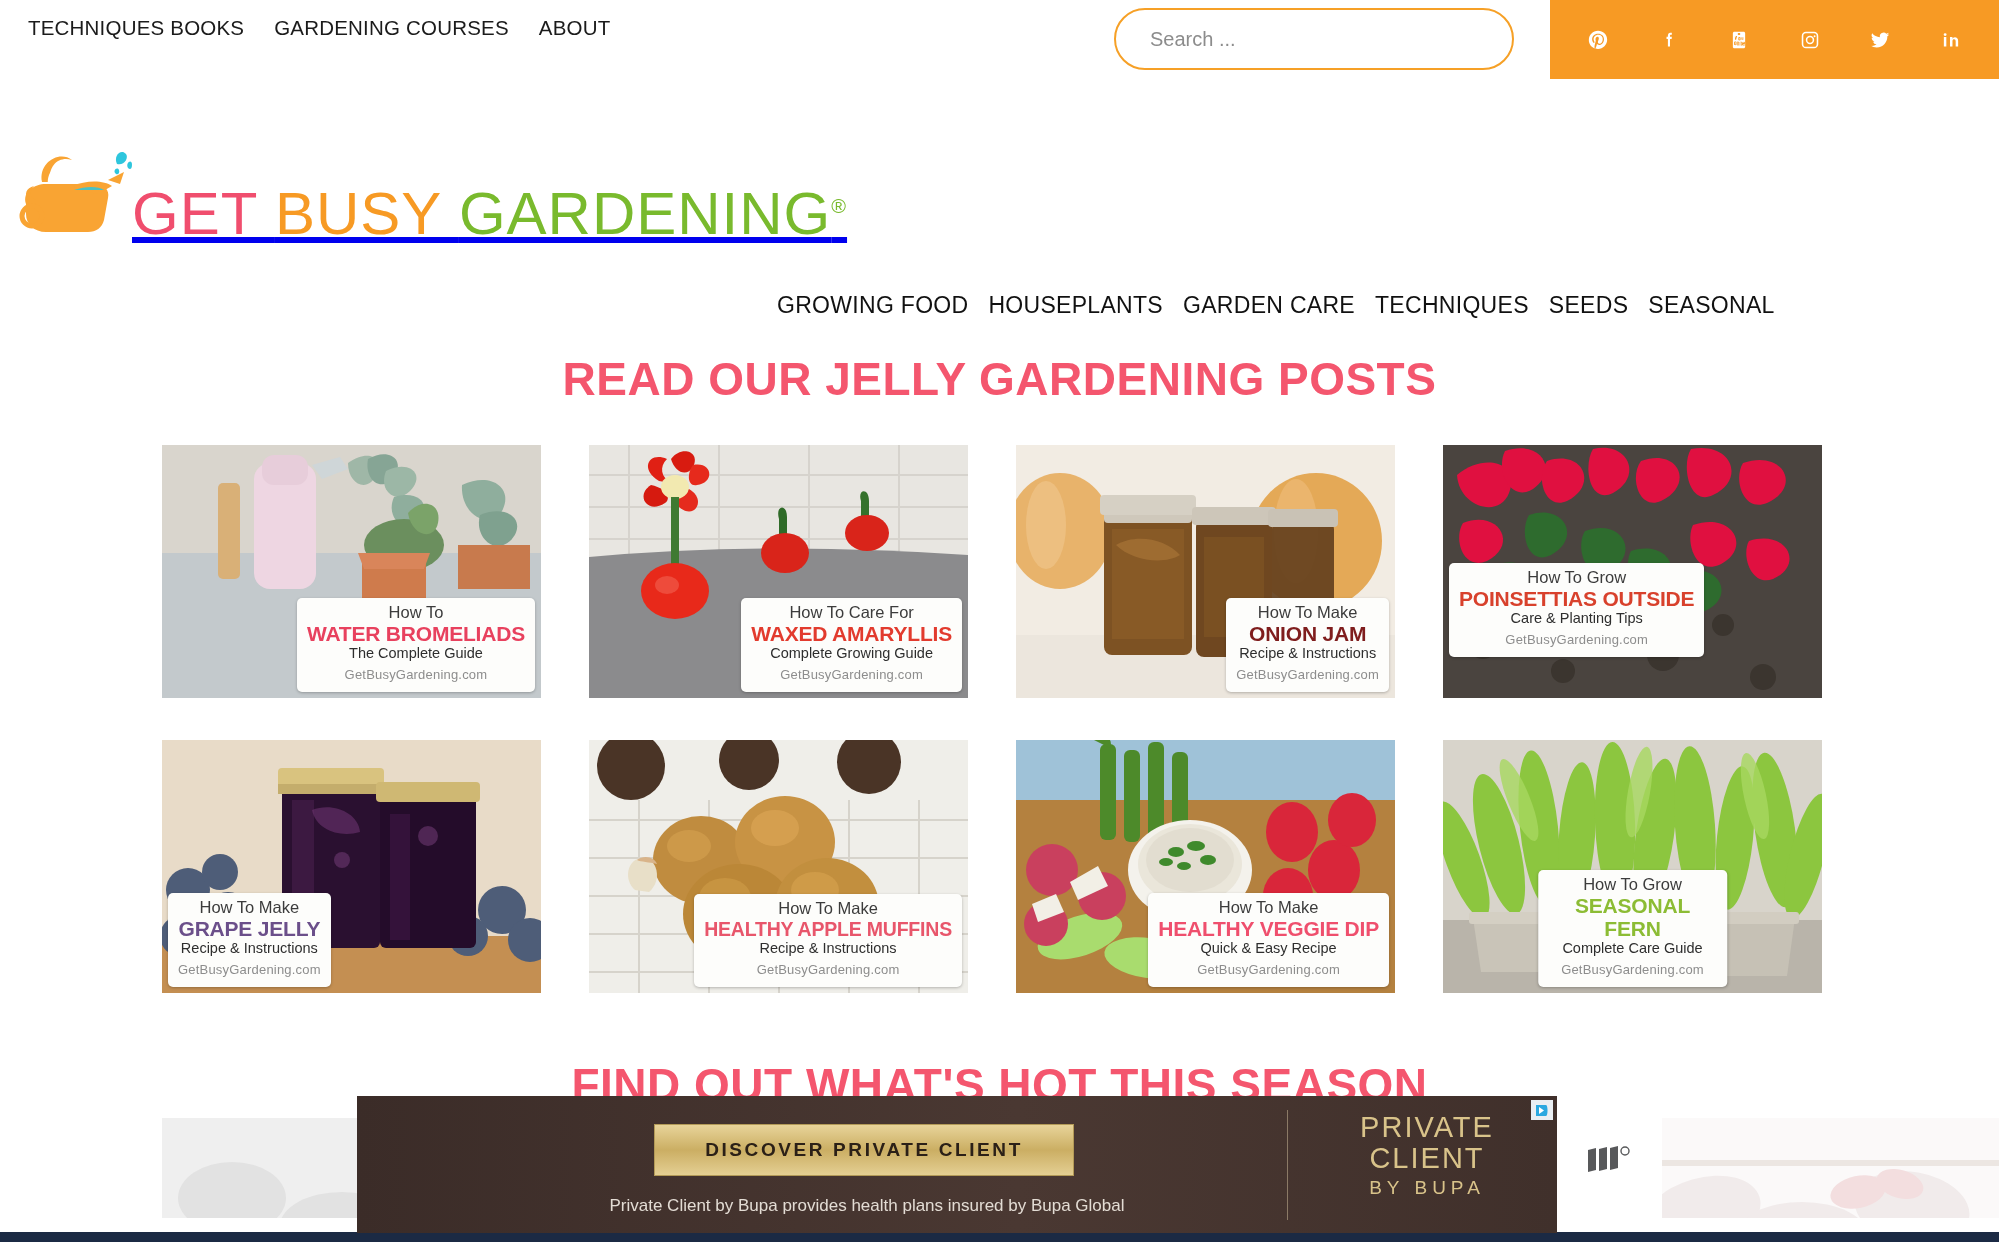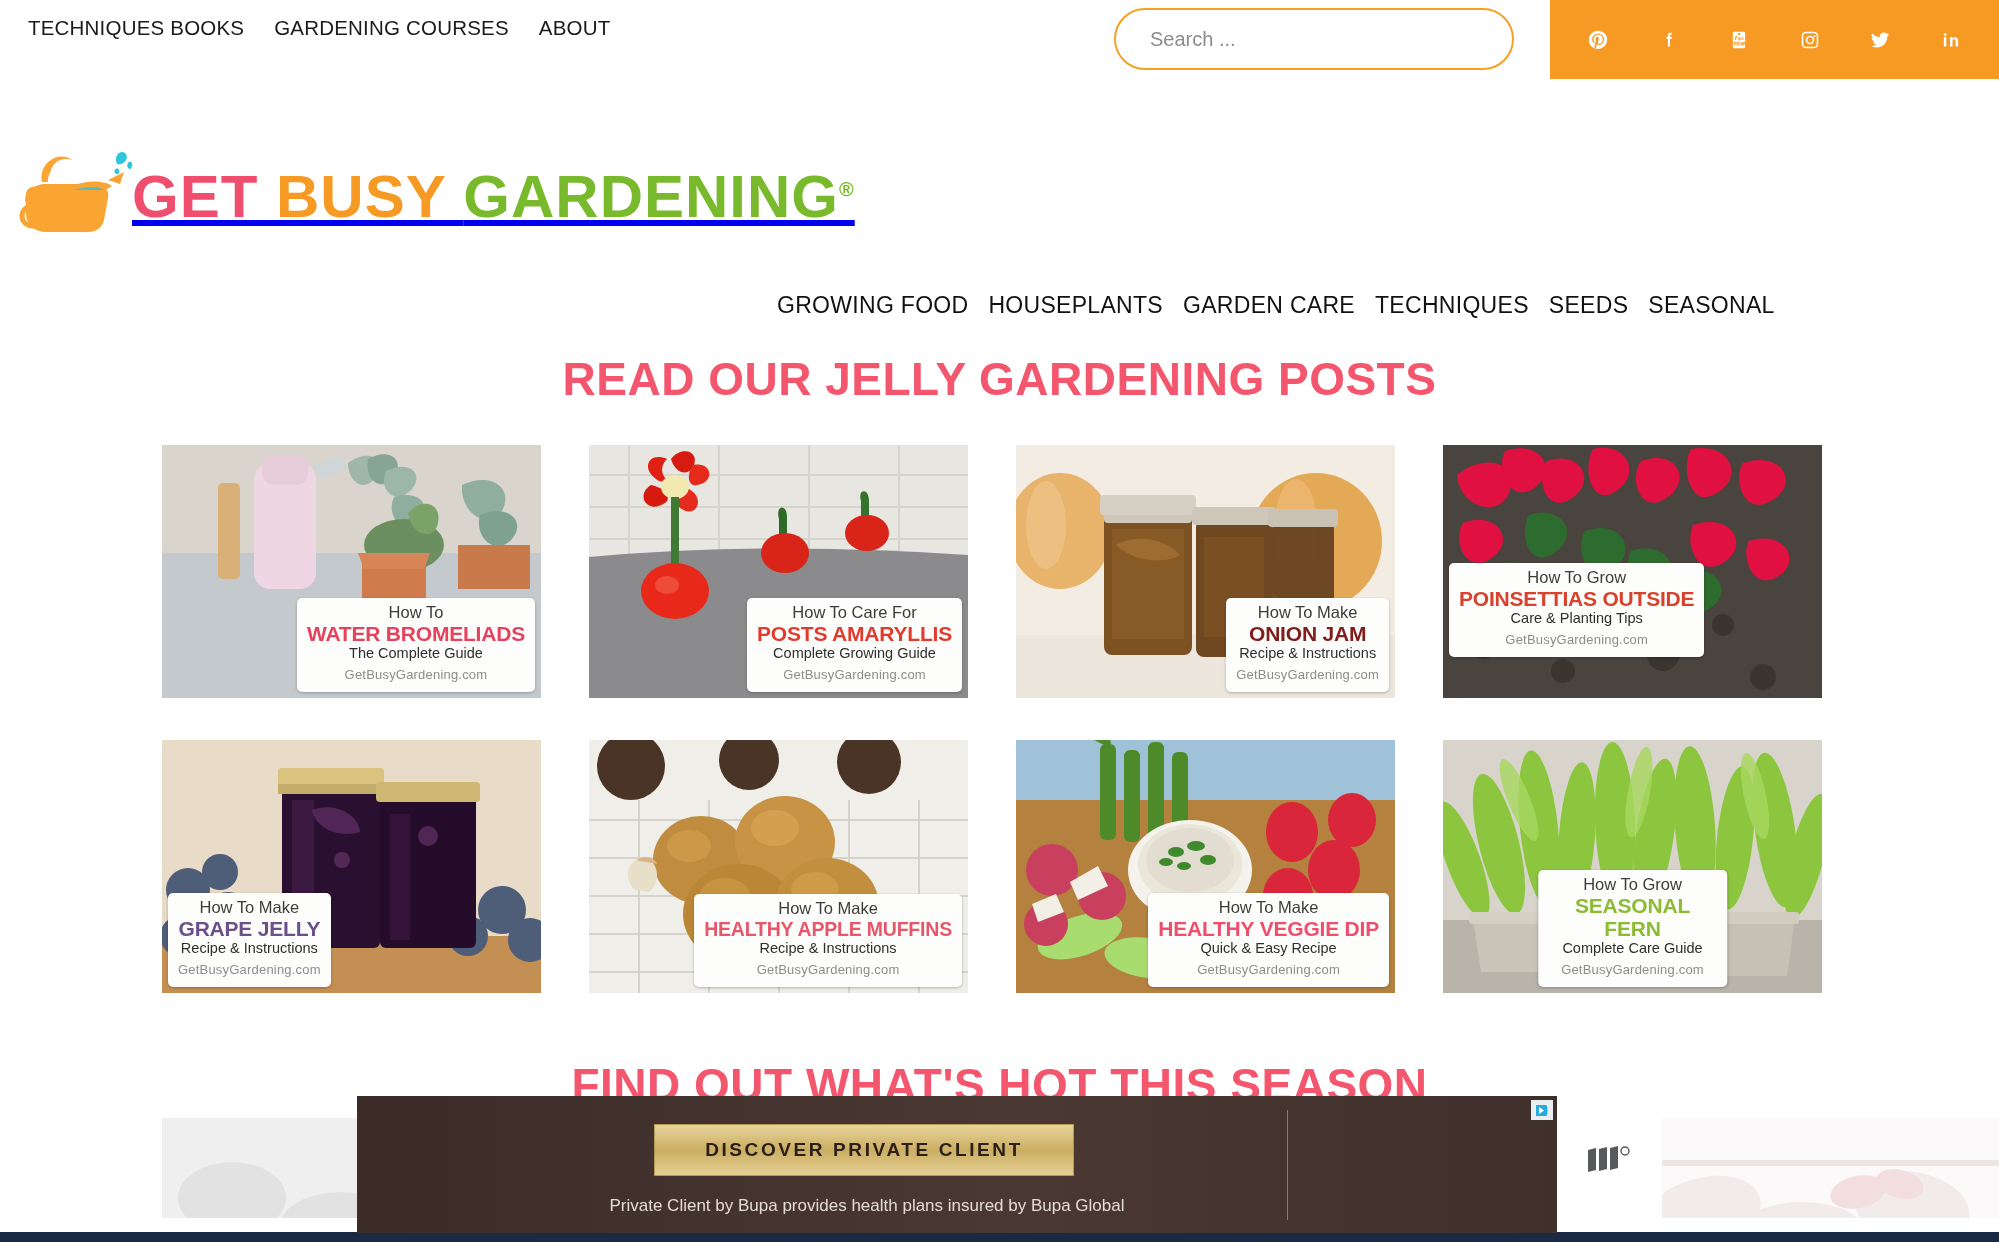--- a/index.html
+++ b/index.html
@@ -31,22 +31,22 @@
     background: #f79a24; display: flex; align-items: center;
     justify-content: space-between; padding: 0 33px;
   }
   .soc { width: 30px; height: 30px; display: flex; align-items: center; justify-content: center; cursor: pointer; }
   .soc svg { fill: #ffffff; }
 
   
   .header { position: absolute; left: 0; top: 82px; width: 1999px; height: 200px; }
   .logo { position: absolute; left: 12px; top: 55px; display: flex; align-items: center; height: 110px; }
   .logo-can { width: 120px; height: 100px; flex: 0 0 120px; position: relative; }
-  .logo-text { font-size: 60px; letter-spacing: 1px; white-space: nowrap; font-weight: 700;
-               font-family: "Liberation Sans", sans-serif; position: relative; top: 4px; }
+  .logo-text { font-size: 60px; letter-spacing: 1px; white-space: nowrap; font-weight: 400;
+               font-family: "Liberation Sans", sans-serif; position: relative; top: 21px; }
   .lt-get { color: #f04e6e; }
   .lt-busy { color: #f79a24; }
   .lt-gard { color: #79ba2d; }
   .lt-reg { color: #79ba2d; font-size: 20px; vertical-align: super; }
 
   .mainnav { position: absolute; left: 777px; top: 210px; display: flex; gap: 20px; }
   .mainnav a {
     font-size: 23px; color: #111; text-decoration: none; letter-spacing: .3px;
     white-space: nowrap; font-weight: 400;
   }
@@ -259,21 +259,21 @@
             <ellipse cx="86" cy="146" rx="34" ry="28" fill="#e8291a"></ellipse>
             <ellipse cx="78" cy="140" rx="12" ry="9" fill="#f26252" opacity=".6"></ellipse>
             <path d="M190 74 C186 60, 198 58, 198 72 L198 96 L190 96Z" fill="#2f6b28"></path>
             <ellipse cx="196" cy="108" rx="24" ry="20" fill="#d9241a"></ellipse>
             <path d="M272 56 C268 44, 280 42, 280 56 L280 76 L272 76Z" fill="#35722c"></path>
             <ellipse cx="278" cy="88" rx="22" ry="18" fill="#d9241a"></ellipse>
           </svg>
         </span>
         <span class="badge" style="right:6px; bottom:6px;">
           <span class="b-kicker">How To Care For</span>
-          <span class="b-main" style="color:#e23b2e">POSTS AMARYLLIS</span>
+          <span class="b-main" style="color:#e23b2e">WAXED AMARYLLIS</span>
           <span class="b-sub">Complete Growing Guide</span>
           <span class="b-brand">GetBusyGardening.com</span>
         </span>
       </a>
 
       <a href="#" class="card">
         <span class="photo">
           <svg width="379" height="253" viewBox="0 0 379 253" preserveAspectRatio="none">
             <rect width="379" height="253" fill="#f2ece3"></rect>
             <rect y="190" width="379" height="63" fill="#ece6dd"></rect>
@@ -550,20 +550,25 @@
         <path d="M24 4 L32 2 L32 24 L24 26 Z"></path>
       </g>
       <circle cx="39" cy="7" r="4" fill="none" stroke="#58595b" stroke-width="1.4"></circle>
     </svg>
   </div>
 
   <div class="ad">
     <div class="ad-cta">DISCOVER PRIVATE CLIENT</div>
     <div class="ad-fine">Private Client by Bupa provides health plans insured by Bupa Global</div>
     <div class="ad-div"></div>
+    <div class="ad-brand">
+      <span class="l1">PRIVATE</span>
+      <span class="l2">CLIENT</span>
+      <span class="l3">BY BUPA</span>
+    </div>
     <div class="ad-choice">
       <svg width="14" height="13" viewBox="0 0 14 13">
           <path d="M1 1 L11 1 C13 1 13 12 11 12 L1 12 Z" fill="#2aa8e0"></path>
           <path d="M4 3 L9 6.5 L4 10 Z" fill="#ffffff"></path>
         </svg>
     </div>
   </div>
 
   <div class="scrollspace"></div>
   <div class="taskbar"></div>

